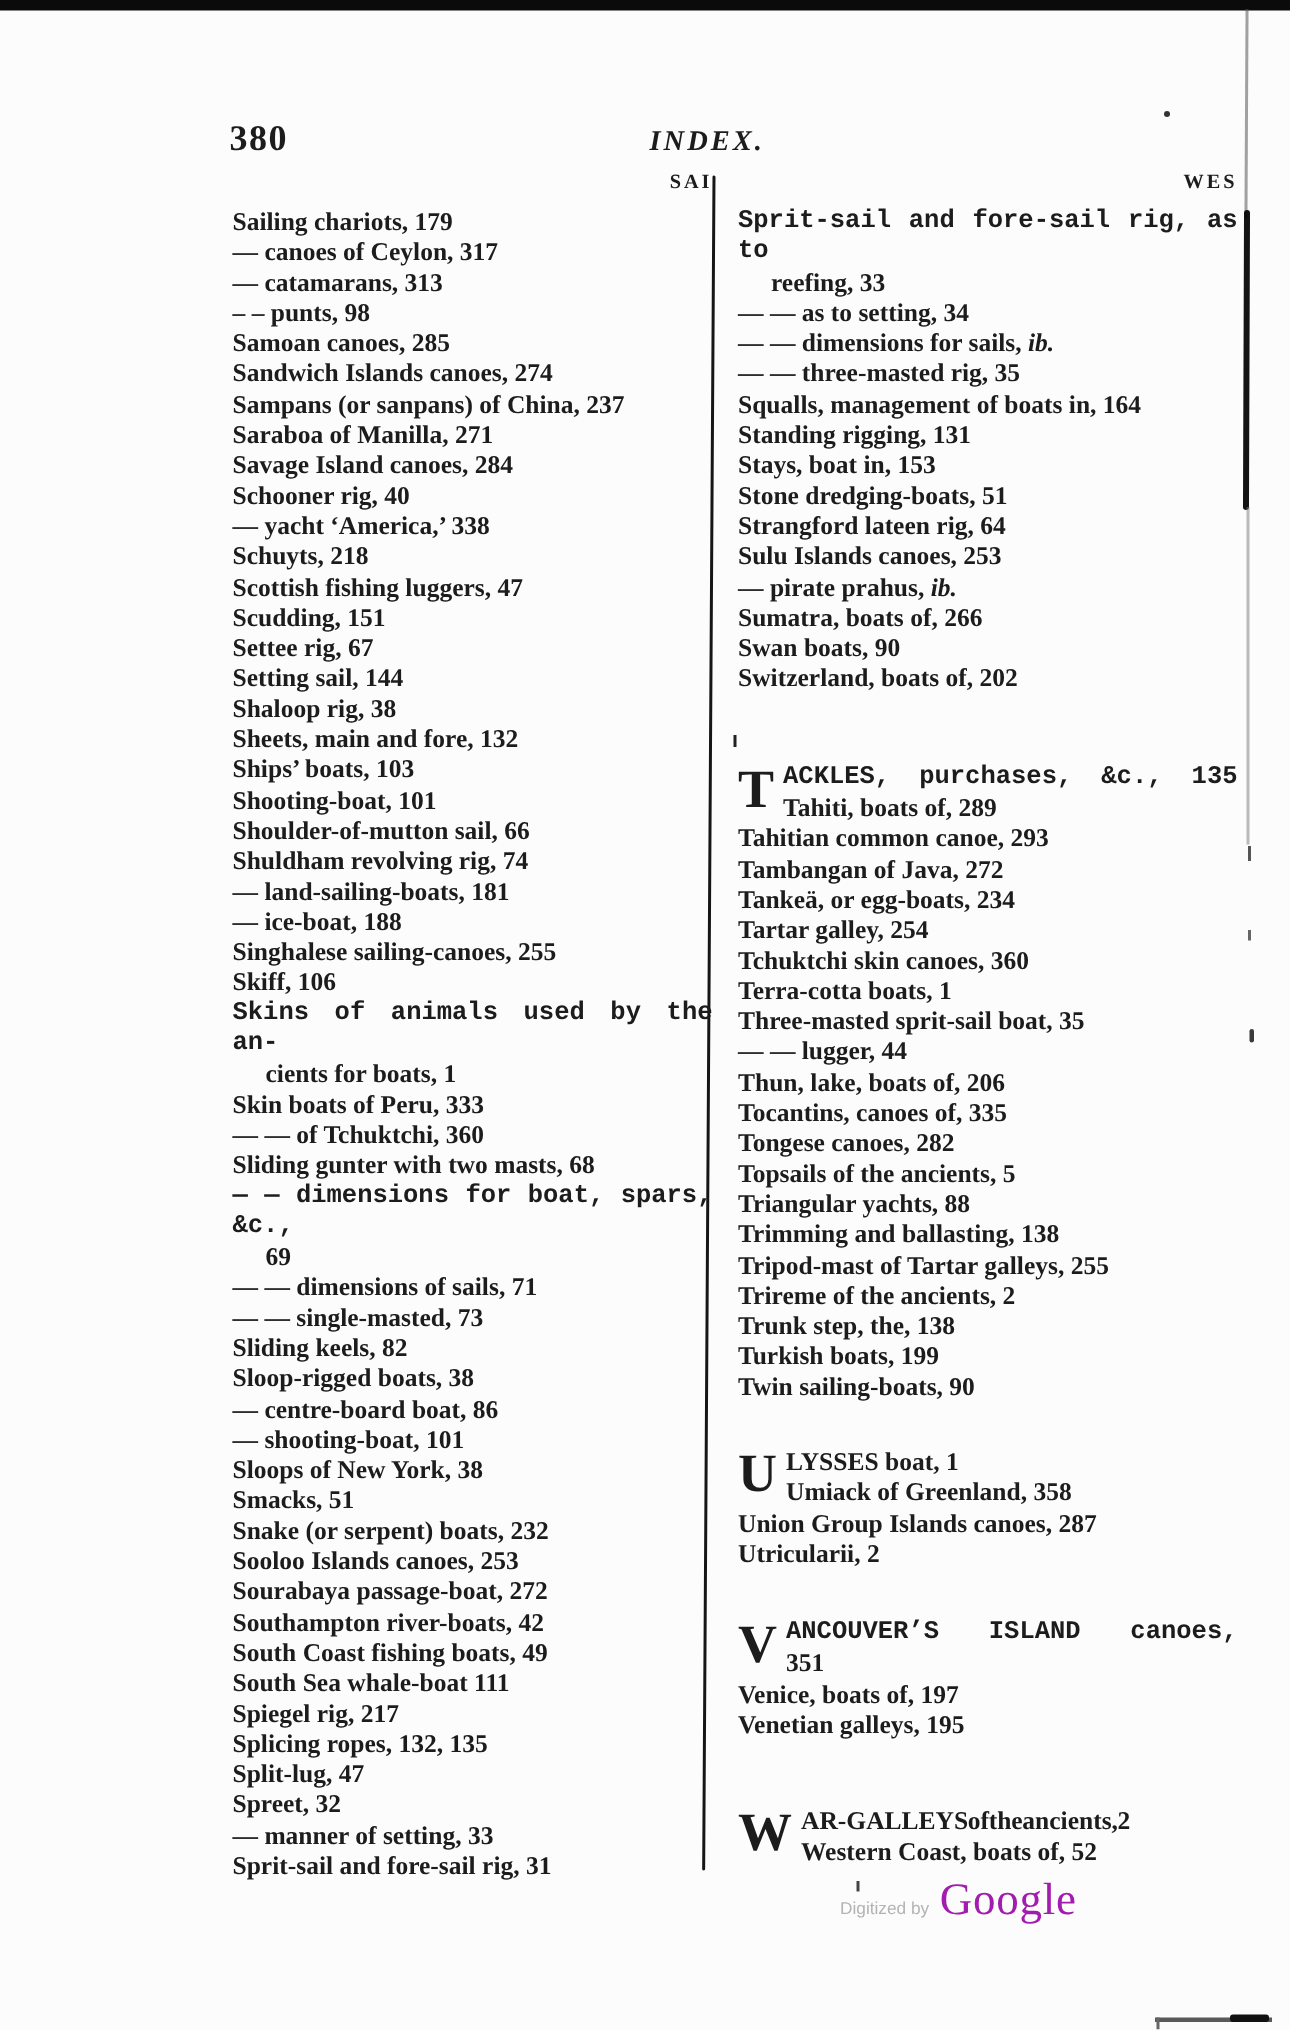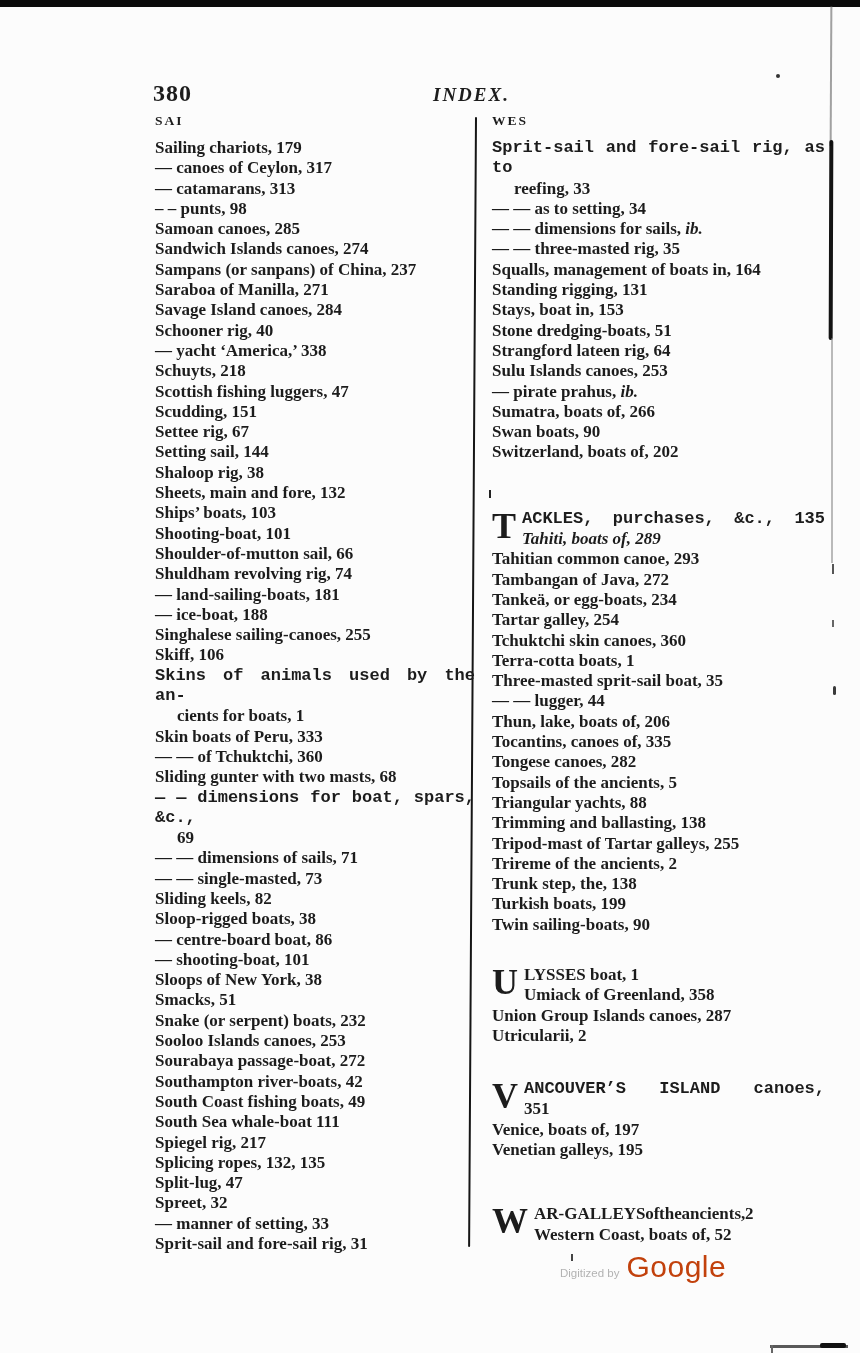--- a/index.html
+++ b/index.html
@@ -10,41 +10,41 @@
     color:#1c1c1c;
     position:relative;
     overflow:hidden;
   }
   .abs{position:absolute;}
   
   .top-bar{left:0;top:0;width:860px;height:7px;background:#0b0b0b;}
   
   .page-number{left:153px;top:80px;font-size:24px;font-weight:bold;letter-spacing:1px;}
   .page-title{left:433px;top:84px;font-size:19px;font-weight:bold;letter-spacing:2px;font-style:italic;}
-  .col-head{top:113px;font-size:13.5px;font-weight:bold;letter-spacing:2px;text-align:left;}
+  .col-head{top:113px;font-size:13.5px;font-weight:bold;letter-spacing:2px;text-align:right;}
   .col-head.left{left:155px;width:320px;}
   .col-head.right{left:492px;width:333px;}
   
   .center-rule{left:475px;top:117px;width:2.4px;height:1130px;background:#161616;
     transform:rotate(0.35deg);transform-origin:top center;border-radius:1px;}
   
   .col{top:138px;font-size:17px;line-height:20.3px;font-weight:bold;}
   .col.left{left:155px;width:320px;}
   .col.right{left:492px;width:333px;}
   .entry{margin:0;padding:0;}
   .line{white-space:nowrap;}
   .line.jfull{white-space:normal;text-align:justify;text-align-last:justify;font-family:Liberation Mono, monospace;}
   .line.tight{word-spacing:-4.5px;}
   .line.cont{padding-left:22px;}
   .dropcap{float:left;font-size:36px;line-height:31px;height:38px;
     padding:2px 6px 0 0;font-weight:bold;}
   
   .watermark{left:560px;top:1250px;display:flex;align-items:baseline;gap:7px;}
   .wm-small{font-family:"Liberation Sans","DejaVu Sans",sans-serif;font-size:11.5px;color:#b3b3b3;}
-  .wm-logo{font-family:Liberation Sans, sans-serif;font-size:30px;color:#c2410c;letter-spacing:.5px;}
+  .wm-logo{font-family:Liberation Serif, serif;font-size:30px;color:#a21caf;letter-spacing:.5px;}
   i{font-style:italic;}
 </style>
 </head>
 <body>
 
 <div class="abs top-bar"></div>
 <div class="abs" style="left:830px;top:6px;width:2px;height:140px;background:#555;opacity:.55;transform:rotate(.3deg);"></div>
 <div class="abs" style="left:829px;top:140px;width:4px;height:200px;background:#000;opacity:.92;border-radius:2px;transform:rotate(.2deg);"></div>
 <div class="abs" style="left:831px;top:338px;width:2px;height:225px;background:#777;opacity:.5;"></div>
 <div class="abs" style="left:776px;top:74px;width:4px;height:4px;background:#333;border-radius:50%;"></div>
@@ -261,21 +261,21 @@
     </div>
     <div class="entry">
       <div class="line">Swan boats, 90</div>
     </div>
     <div class="entry">
       <div class="line">Switzerland, boats of, 202</div>
     </div>
     <div class="entry" style="margin-top: 46px;">
       <span class="dropcap">T</span>
       <div class="line jfull">ACKLES, purchases, &amp;c., 135</div>
-      <div class="line cont" style="padding-left: 14px; font-style: italic;">Tahiti, boats of, 289</div>
+      <div class="line cont" style="padding-left: 14px;">Tahiti, boats of, 289</div>
     </div>
     <div class="entry">
       <div class="line">Tahitian common canoe, 293</div>
     </div>
     <div class="entry">
       <div class="line">Tambangan of Java, 272</div>
     </div>
     <div class="entry">
       <div class="line">Tankeä, or egg-boats, 234</div>
     </div>

